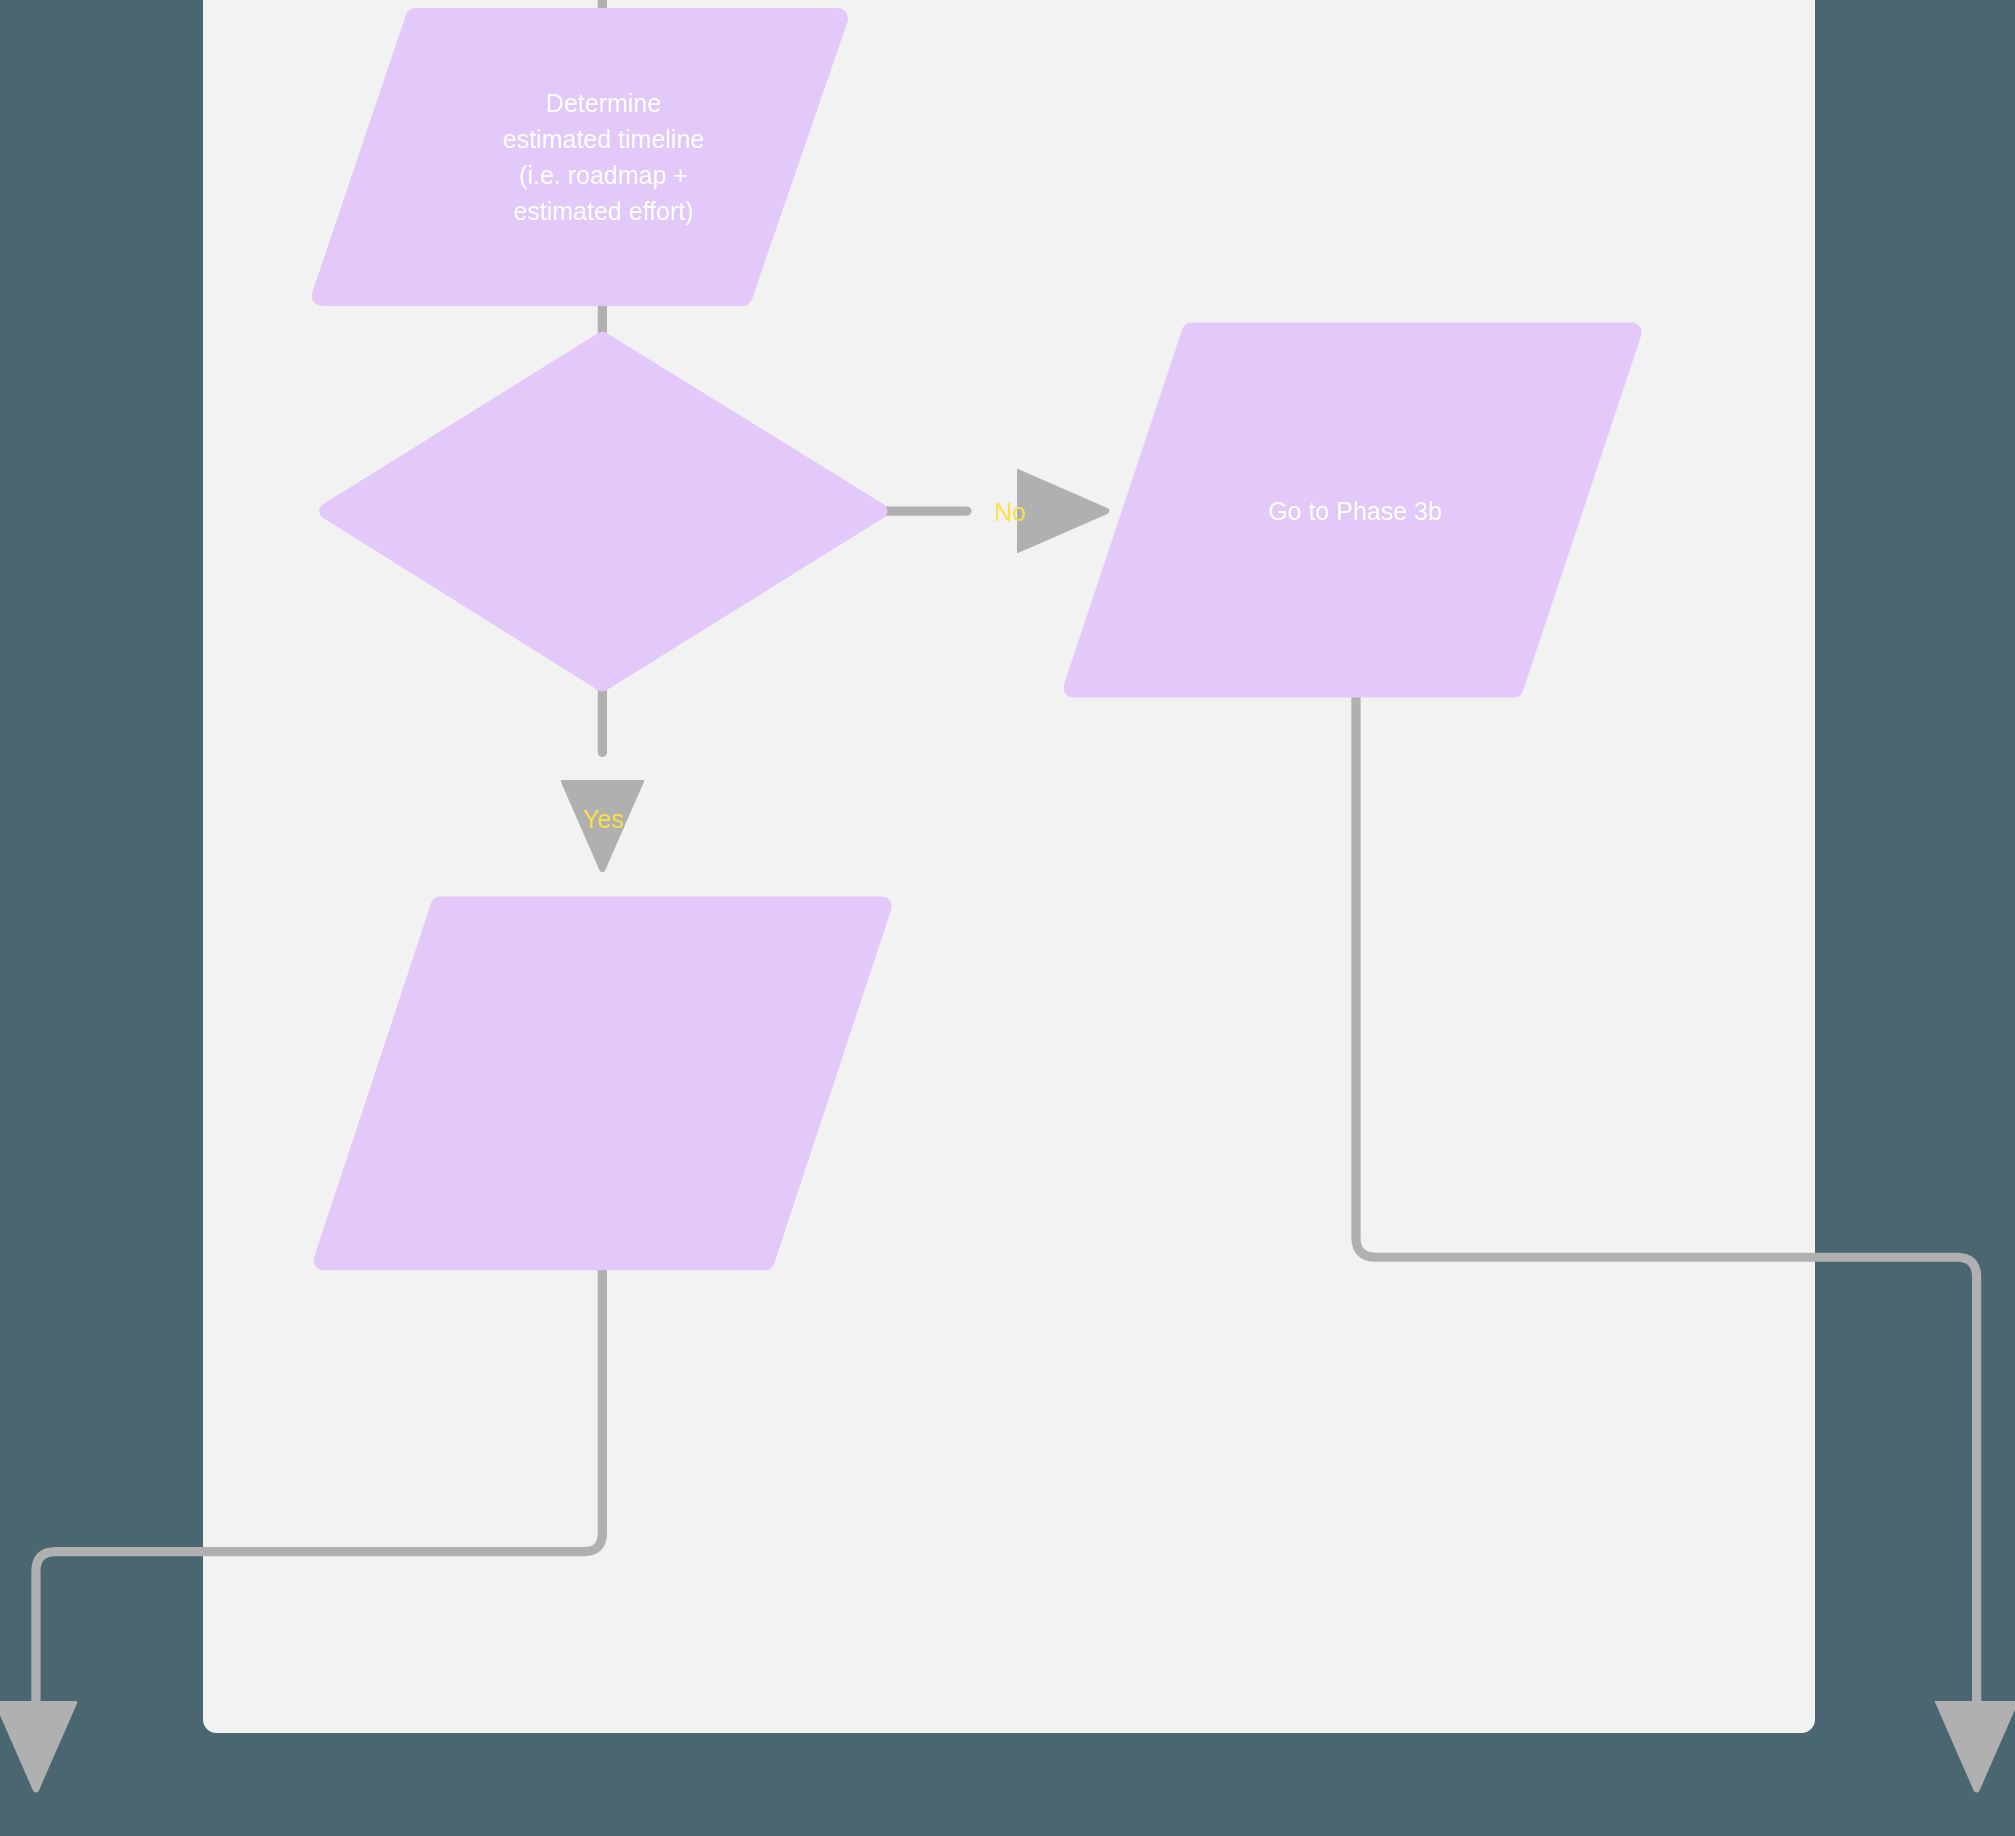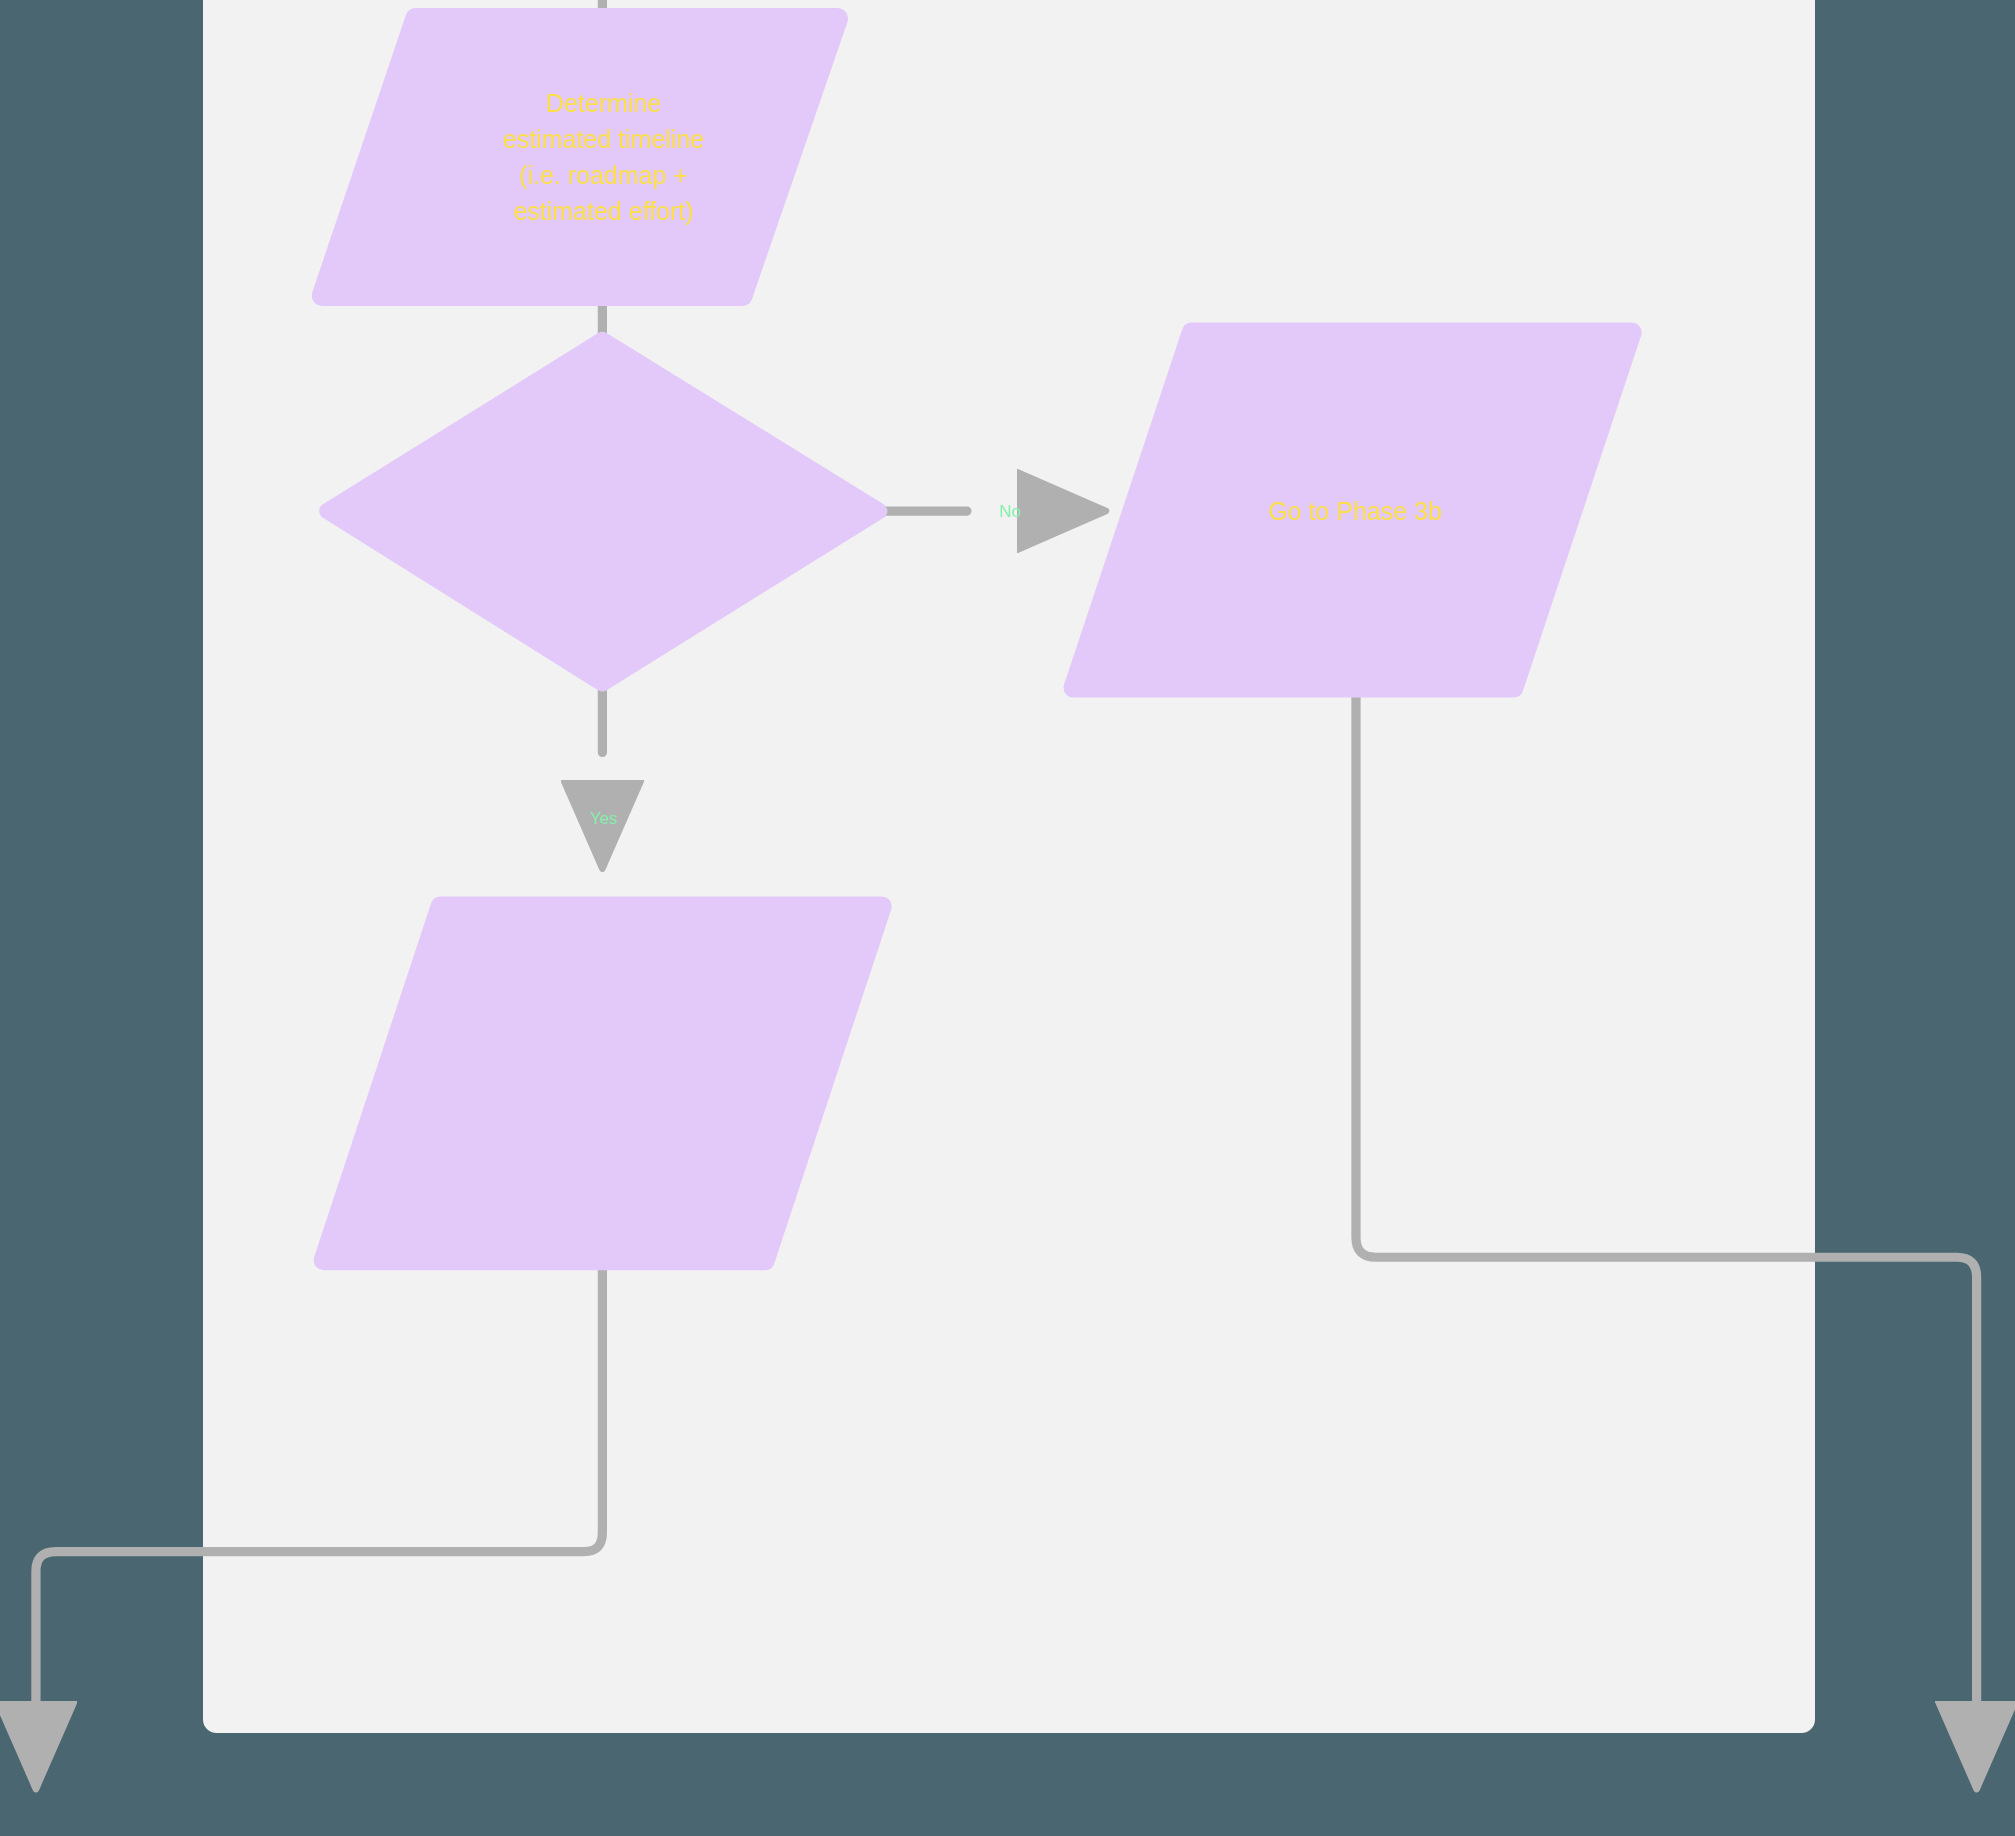--- a/index.html
+++ b/index.html
@@ -14,32 +14,32 @@
   #panel{
     position:absolute;
     left:203px;top:-25px;
     width:1612px;height:1758px;
     background:#f2f2f2;
     border-radius:13.5px;
   }
   svg.layer{position:absolute;left:0;top:0;width:2015px;height:1836px;pointer-events:none;}
   .nodetext{
     position:absolute;
-    color:#fde047;
+    color:#ffffff;
     font-size:25px;
     line-height:36px;
     text-align:center;
     white-space:pre-line;
     display:flex;align-items:center;justify-content:center;
     pointer-events:none;
   }
   .edgelabel{
     position:absolute;
-    color:#86efac;
-    font-size:17px;
+    color:#fde047;
+    font-size:25px;
     line-height:30px;
     text-align:center;
     display:flex;align-items:center;justify-content:center;
     pointer-events:none;
   }
 </style>
 </head>
 <body>
 
 <div id="stage">

